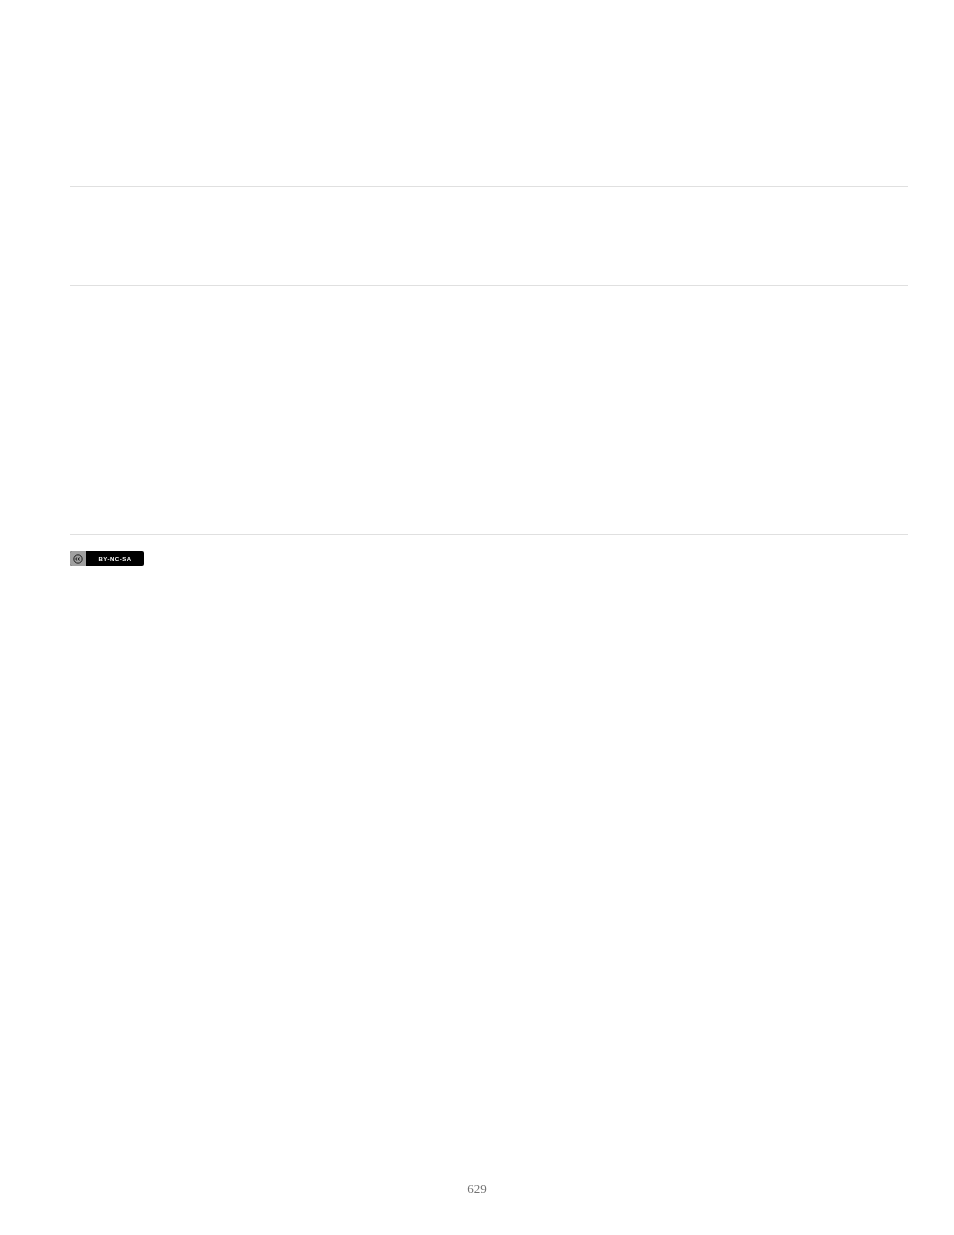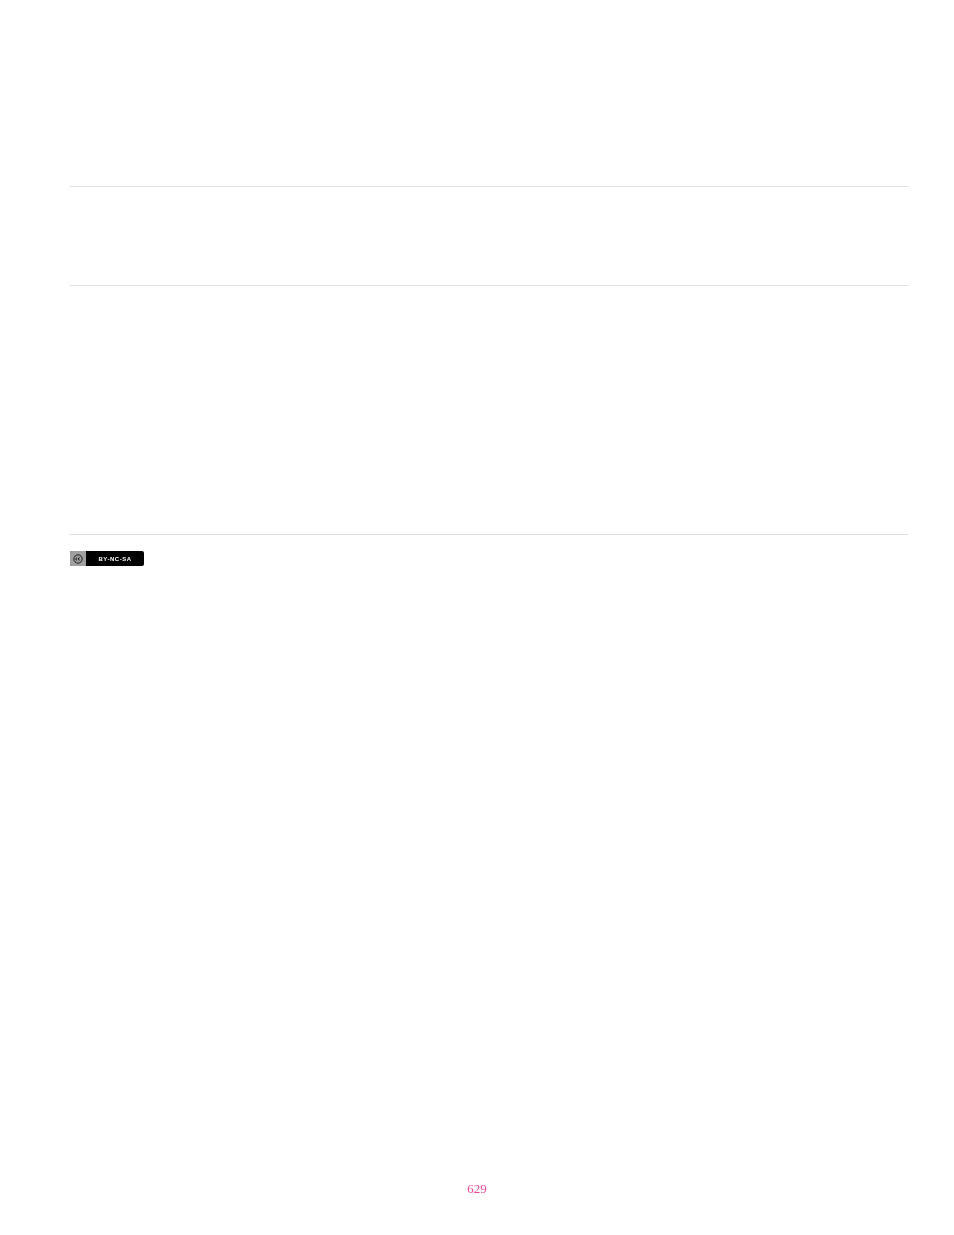--- a/index.html
+++ b/index.html
@@ -73,21 +73,21 @@
       letter-spacing: 0.5px;
       font-weight: bold;
     }
     .page-number {
       position: absolute;
       bottom: 38px;
       left: 0;
       right: 0;
       text-align: center;
       font-size: 13px;
-      color: #ec4899;
+      color: #737373;
     }
   </style>
 </head>
 <body>
 
 <div class="page">
   <hr class="hr-top">
   <hr class="hr-mid">
   <hr class="hr-bottom">
 

